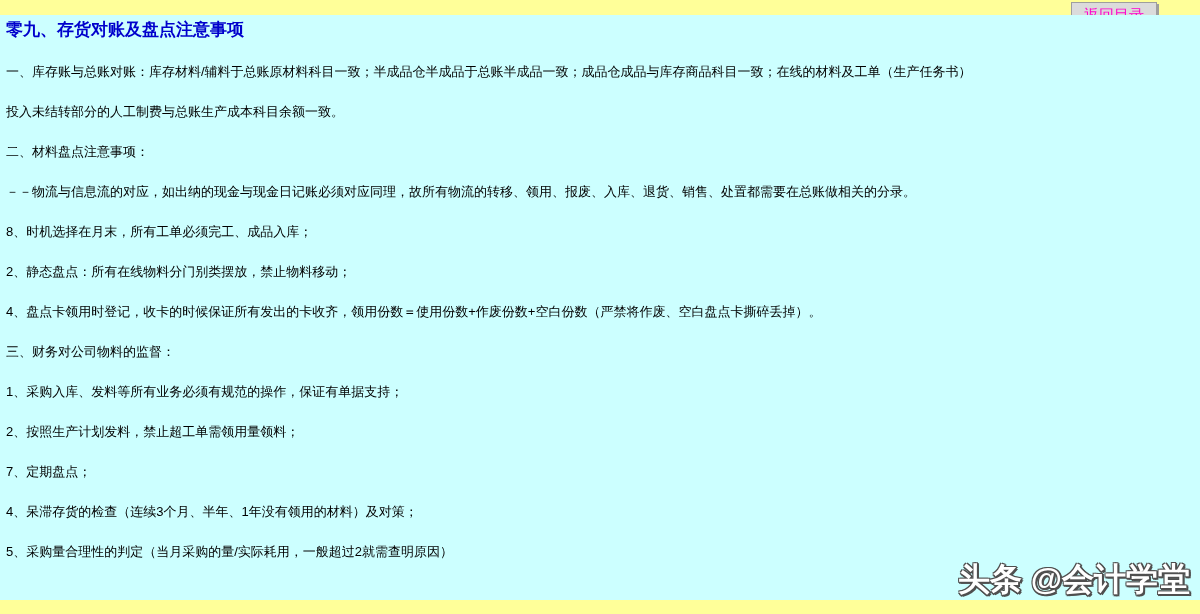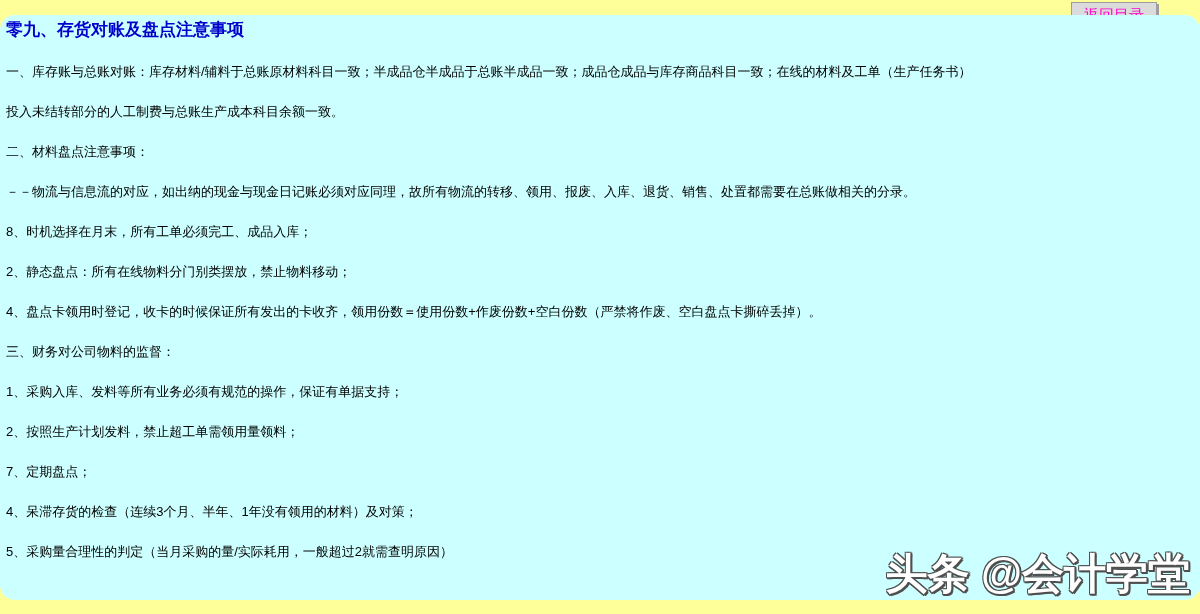--- a/index.html
+++ b/index.html
@@ -11,21 +11,20 @@
     overflow: hidden;
     font-family: "Liberation Sans", "DejaVu Sans", sans-serif;
   }
   .content {
     position: absolute;
     left: 0;
     top: 15px;
     width: 1200px;
     height: 585px;
     background: var(--content-bg, #CCFFFF);
-    border-radius: 15px;
   }
   .title {
     position: absolute;
     left: 6px;
     top: 3px;
     font-size: 17px;
     font-weight: bold;
     color: var(--title-color, #0000CC);
     white-space: nowrap;
   }
@@ -57,21 +56,21 @@
     text-align: center;
     line-height: 22px;
     padding: 0;
     cursor: pointer;
     white-space: nowrap;
   }
   .watermark {
     position: absolute;
     right: 10px;
     bottom: 12px;
-    font-size: 42px;
+    font-size: 32px;
     font-weight: bold;
     color: #FFFFFF;
     white-space: nowrap;
     text-shadow:
       2px 2px 0 #4F4F4F,
      -1px -1px 0 #4F4F4F,
       1px -1px 0 #4F4F4F,
      -1px  1px 0 #4F4F4F,
       2px  0   0 #4F4F4F,
       0    2px 0 #4F4F4F;

